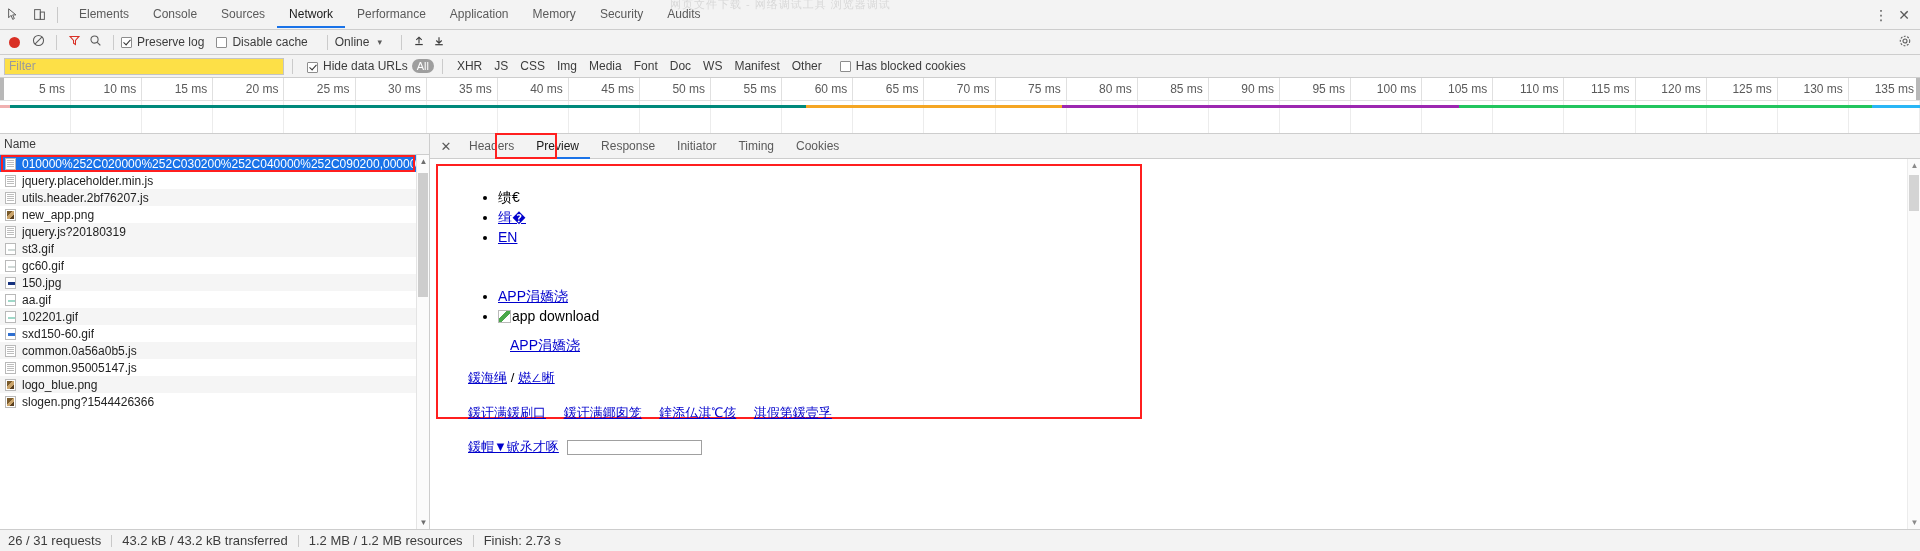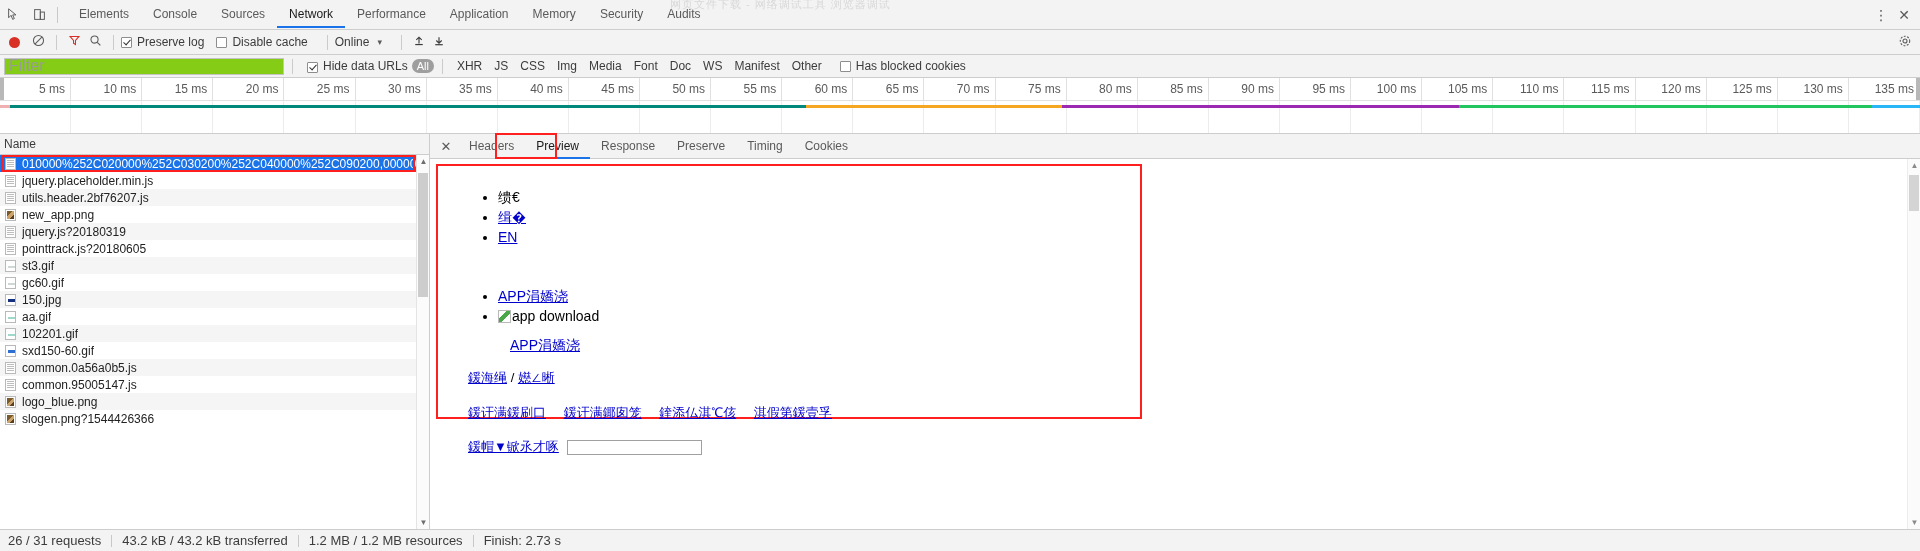--- a/index.html
+++ b/index.html
@@ -78,22 +78,22 @@
   
   .filterbar {
     height: 23px; min-height:23px;
     display:flex; align-items:center;
     background:#f3f3f3;
     border-bottom: 1px solid #cdcdcd;
     padding-left: 4px;
   }
   .filter-input {
     width: 280px; height: 17px;
-    border: 1px solid #c4c4c4; background: #84cc16;
-    font-size: 16px; color:#333; padding: 0 4px;
+    border: 1px solid #c4c4c4; background: #fde047;
+    font-size: 12px; color:#333; padding: 0 4px;
     font-family:"Liberation Sans", sans-serif;
     outline: none;
   }
   .filter-input::placeholder { color:#9a9a9a; }
   .fsep { width:1px; height:15px; background:#cbcbcb; margin: 0 8px; }
   .ftype {
     font-size:12px; color:#3c3c3c; padding: 1px 6px; white-space:nowrap;
     border-radius: 7px;
   }
   .ftype.sel { background:#9e9e9e; color:#fff; font-size:11px; padding:1px 5px; }
@@ -446,24 +446,20 @@
               <span class="rowname">utils.header.2bf76207.js</span>
             </div>
             <div class="row even">
               <span class="ricon img-png"></span>
               <span class="rowname">new_app.png</span>
             </div>
             <div class="row odd">
               <span class="ricon doc"></span>
               <span class="rowname">jquery.js?20180319</span>
             </div>
-            <div class="row even">
-              <span class="ricon doc"></span>
-              <span class="rowname">pointtrack.js?20180605</span>
-            </div>
             <div class="row odd">
               <span class="ricon img-pale"></span>
               <span class="rowname">st3.gif</span>
             </div>
             <div class="row even">
               <span class="ricon img-pale"></span>
               <span class="rowname">gc60.gif</span>
             </div>
             <div class="row odd">
               <span class="ricon img-blue"></span>
@@ -506,21 +502,21 @@
         </div>
       </div>
     </div>
 
     <div class="detailpane">
       <div class="dtabs">
         <div class="dclose">✕</div>
         <div class="dtab">Headers</div>
         <div class="dtab active">Preview</div>
         <div class="dtab">Response</div>
-        <div class="dtab">Preserve</div>
+        <div class="dtab">Initiator</div>
         <div class="dtab">Timing</div>
         <div class="dtab">Cookies</div>
         <div class="dtab-hl" style="left:65px; top:-1px; width:62px; height:26px;"></div>
       </div>
 
       <div class="previewbody">
         <div class="prev-hl"></div>
         <div class="prev-inner">
           <ul class="plist">
             <li><span>缋€</span></li>

